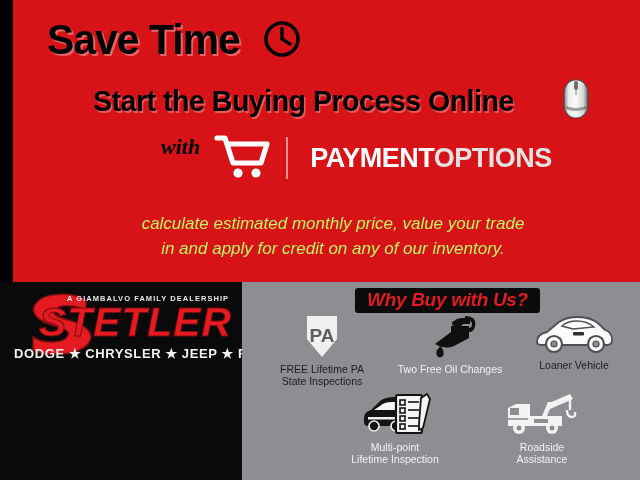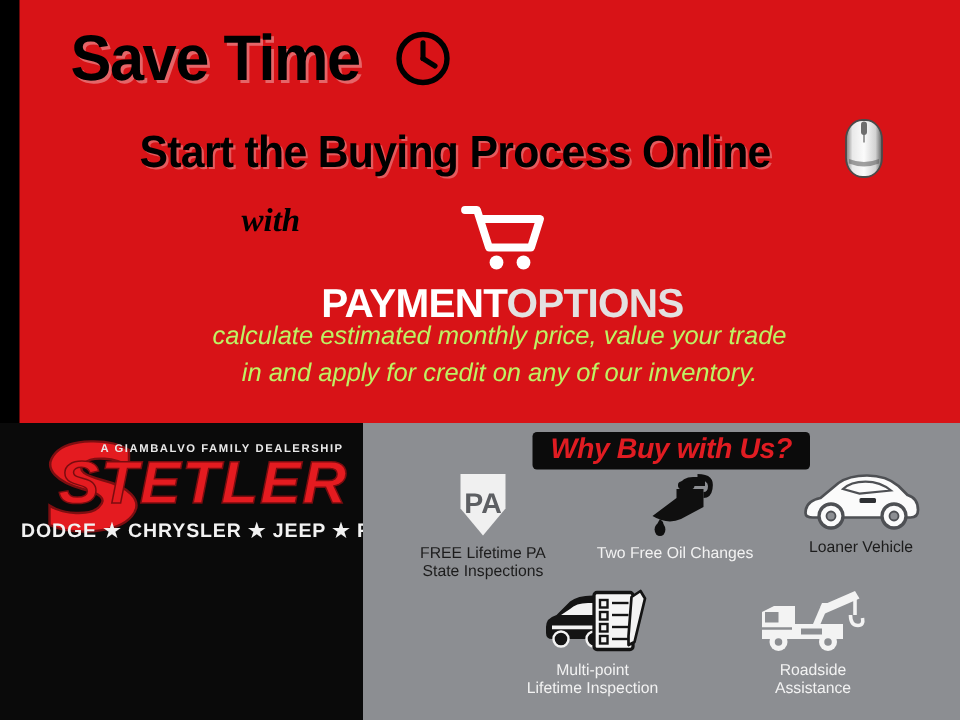--- a/index.html
+++ b/index.html
@@ -51,21 +51,20 @@
   }
   .with-word{
     font-family:"Liberation Serif", serif;
     font-style:italic;font-weight:bold;
     font-size:22px;color:#000;
     margin-right:14px;
   }
   .po-block{
     display:flex;align-items:center;
     height:48px;
-    flex-direction:column;
   }
   .cart-icon{display:block;}
   .po-divider{
     width:2px;height:42px;background:#f0b9b9;opacity:.75;
     margin:0 22px 0 16px;
   }
   .po-text{
     font-family:"Liberation Sans", sans-serif;
     font-weight:bold;font-size:27px;letter-spacing:-0.5px;
     white-space:nowrap;

